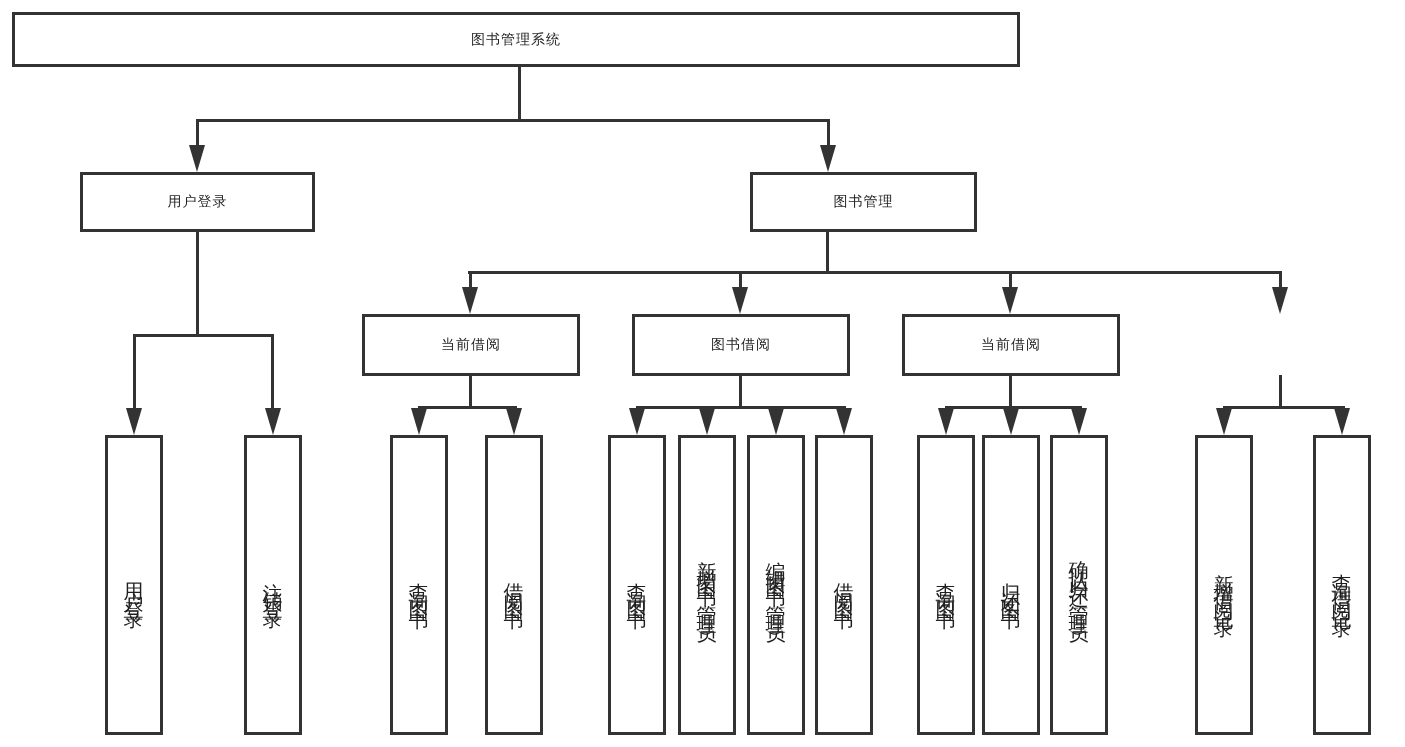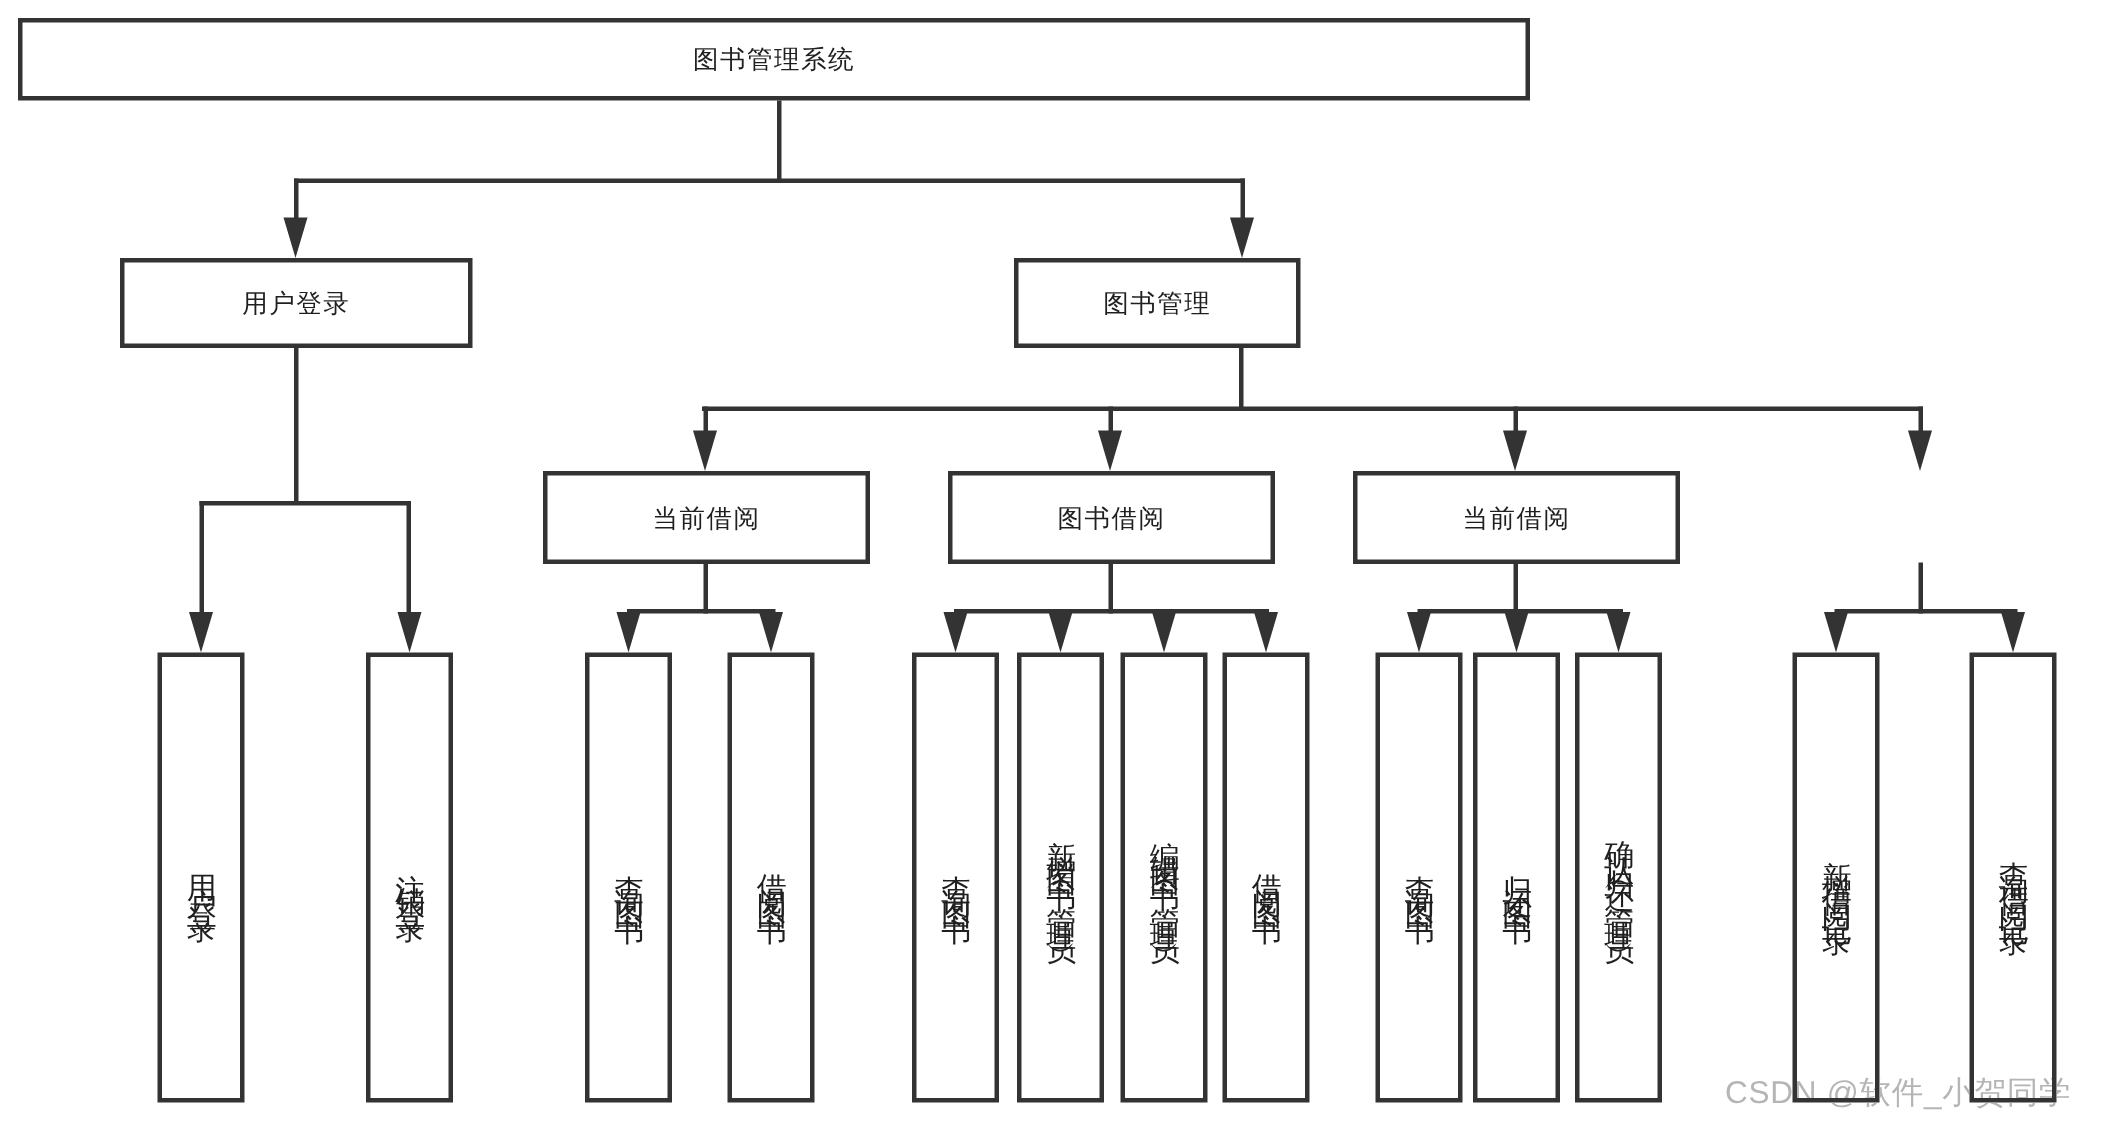--- a/index.html
+++ b/index.html
@@ -29,21 +29,21 @@
   
   .hbox,.vbox{
     position:absolute;
     box-sizing:border-box;
     border:3px solid var(--line);
     background:#fff;
     display:flex;align-items:center;justify-content:center;
     z-index:2;
   }
   .hbox span{
-    font-size:17px;
+    font-size:14px;
     letter-spacing:1px;
     white-space:nowrap;
   }
   .vbox{top:435px;width:58px;height:300px;}
   .vbox .vtext{
     writing-mode:vertical-rl;
     text-orientation:mixed;
     font-size:20px;
     letter-spacing:9px;
     line-height:1;
@@ -113,21 +113,21 @@
   <div class="arrow" style="left:1216px;top:408px"></div>
   <div class="arrow" style="left:1334px;top:408px"></div>
 
   <div class="hbox" style="left:12px;top:12px;width:1008px;height:55px">
     <span>图书管理系统</span>
   </div>
 
   <div class="hbox" style="left:80px;top:172px;width:235px;height:60px">
     <span>用户登录</span>
   </div>
-  <div class="hbox" style="left:676px;top:172px;width:191px;height:60px">
+  <div class="hbox" style="left:750px;top:172px;width:227px;height:60px">
     <span>图书管理</span>
   </div>
 
   <div class="hbox" style="left:362px;top:314px;width:218px;height:62px">
     <span>当前借阅</span>
   </div>
   <div class="hbox" style="left:902px;top:314px;width:218px;height:62px">
     <span>当前借阅</span>
   </div>
   <div class="hbox" style="left:632px;top:314px;width:218px;height:62px">
@@ -171,15 +171,14 @@
     <span class="vtext">确认归还（管理员）</span>
   </div>
 
   <div class="vbox" style="left:1195px">
     <span class="vtext">新增借阅记录</span>
   </div>
   <div class="vbox" style="left:1313px">
     <span class="vtext">查询借阅记录</span>
   </div>
 
-  <div class="watermark">CSDN @软件_小贺同学</div>
 
 </div>
 
 </body></html>

